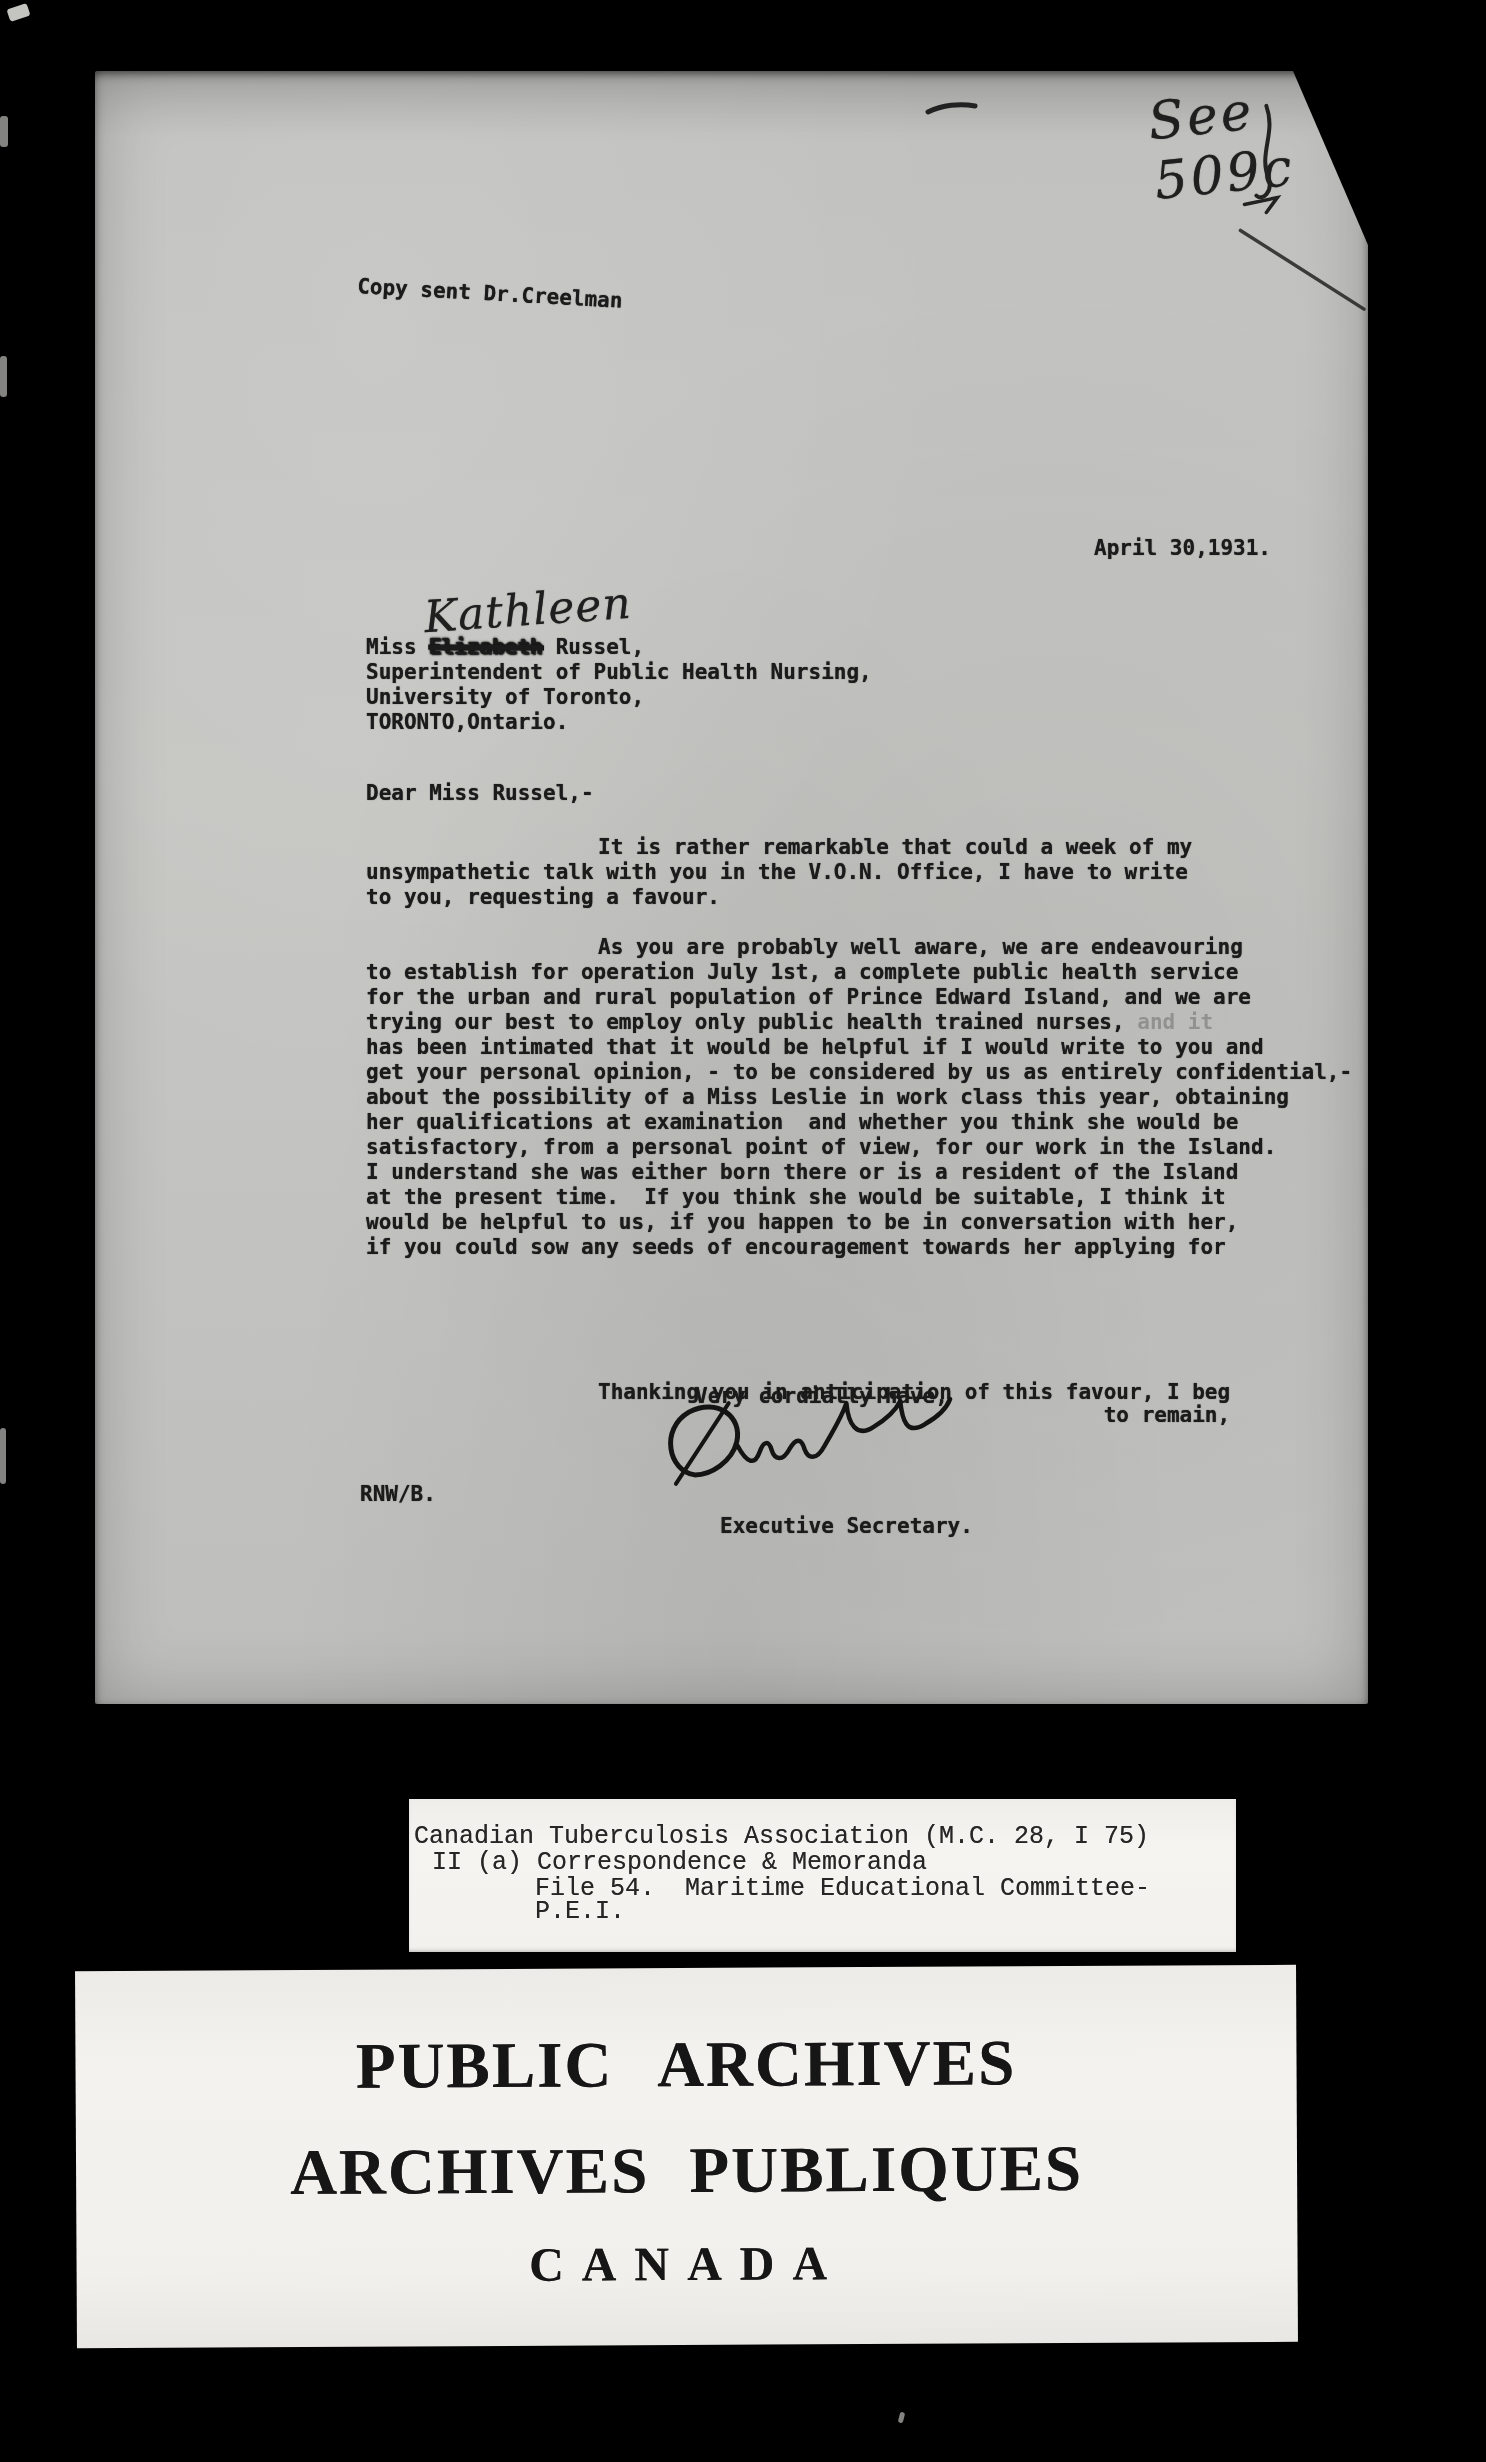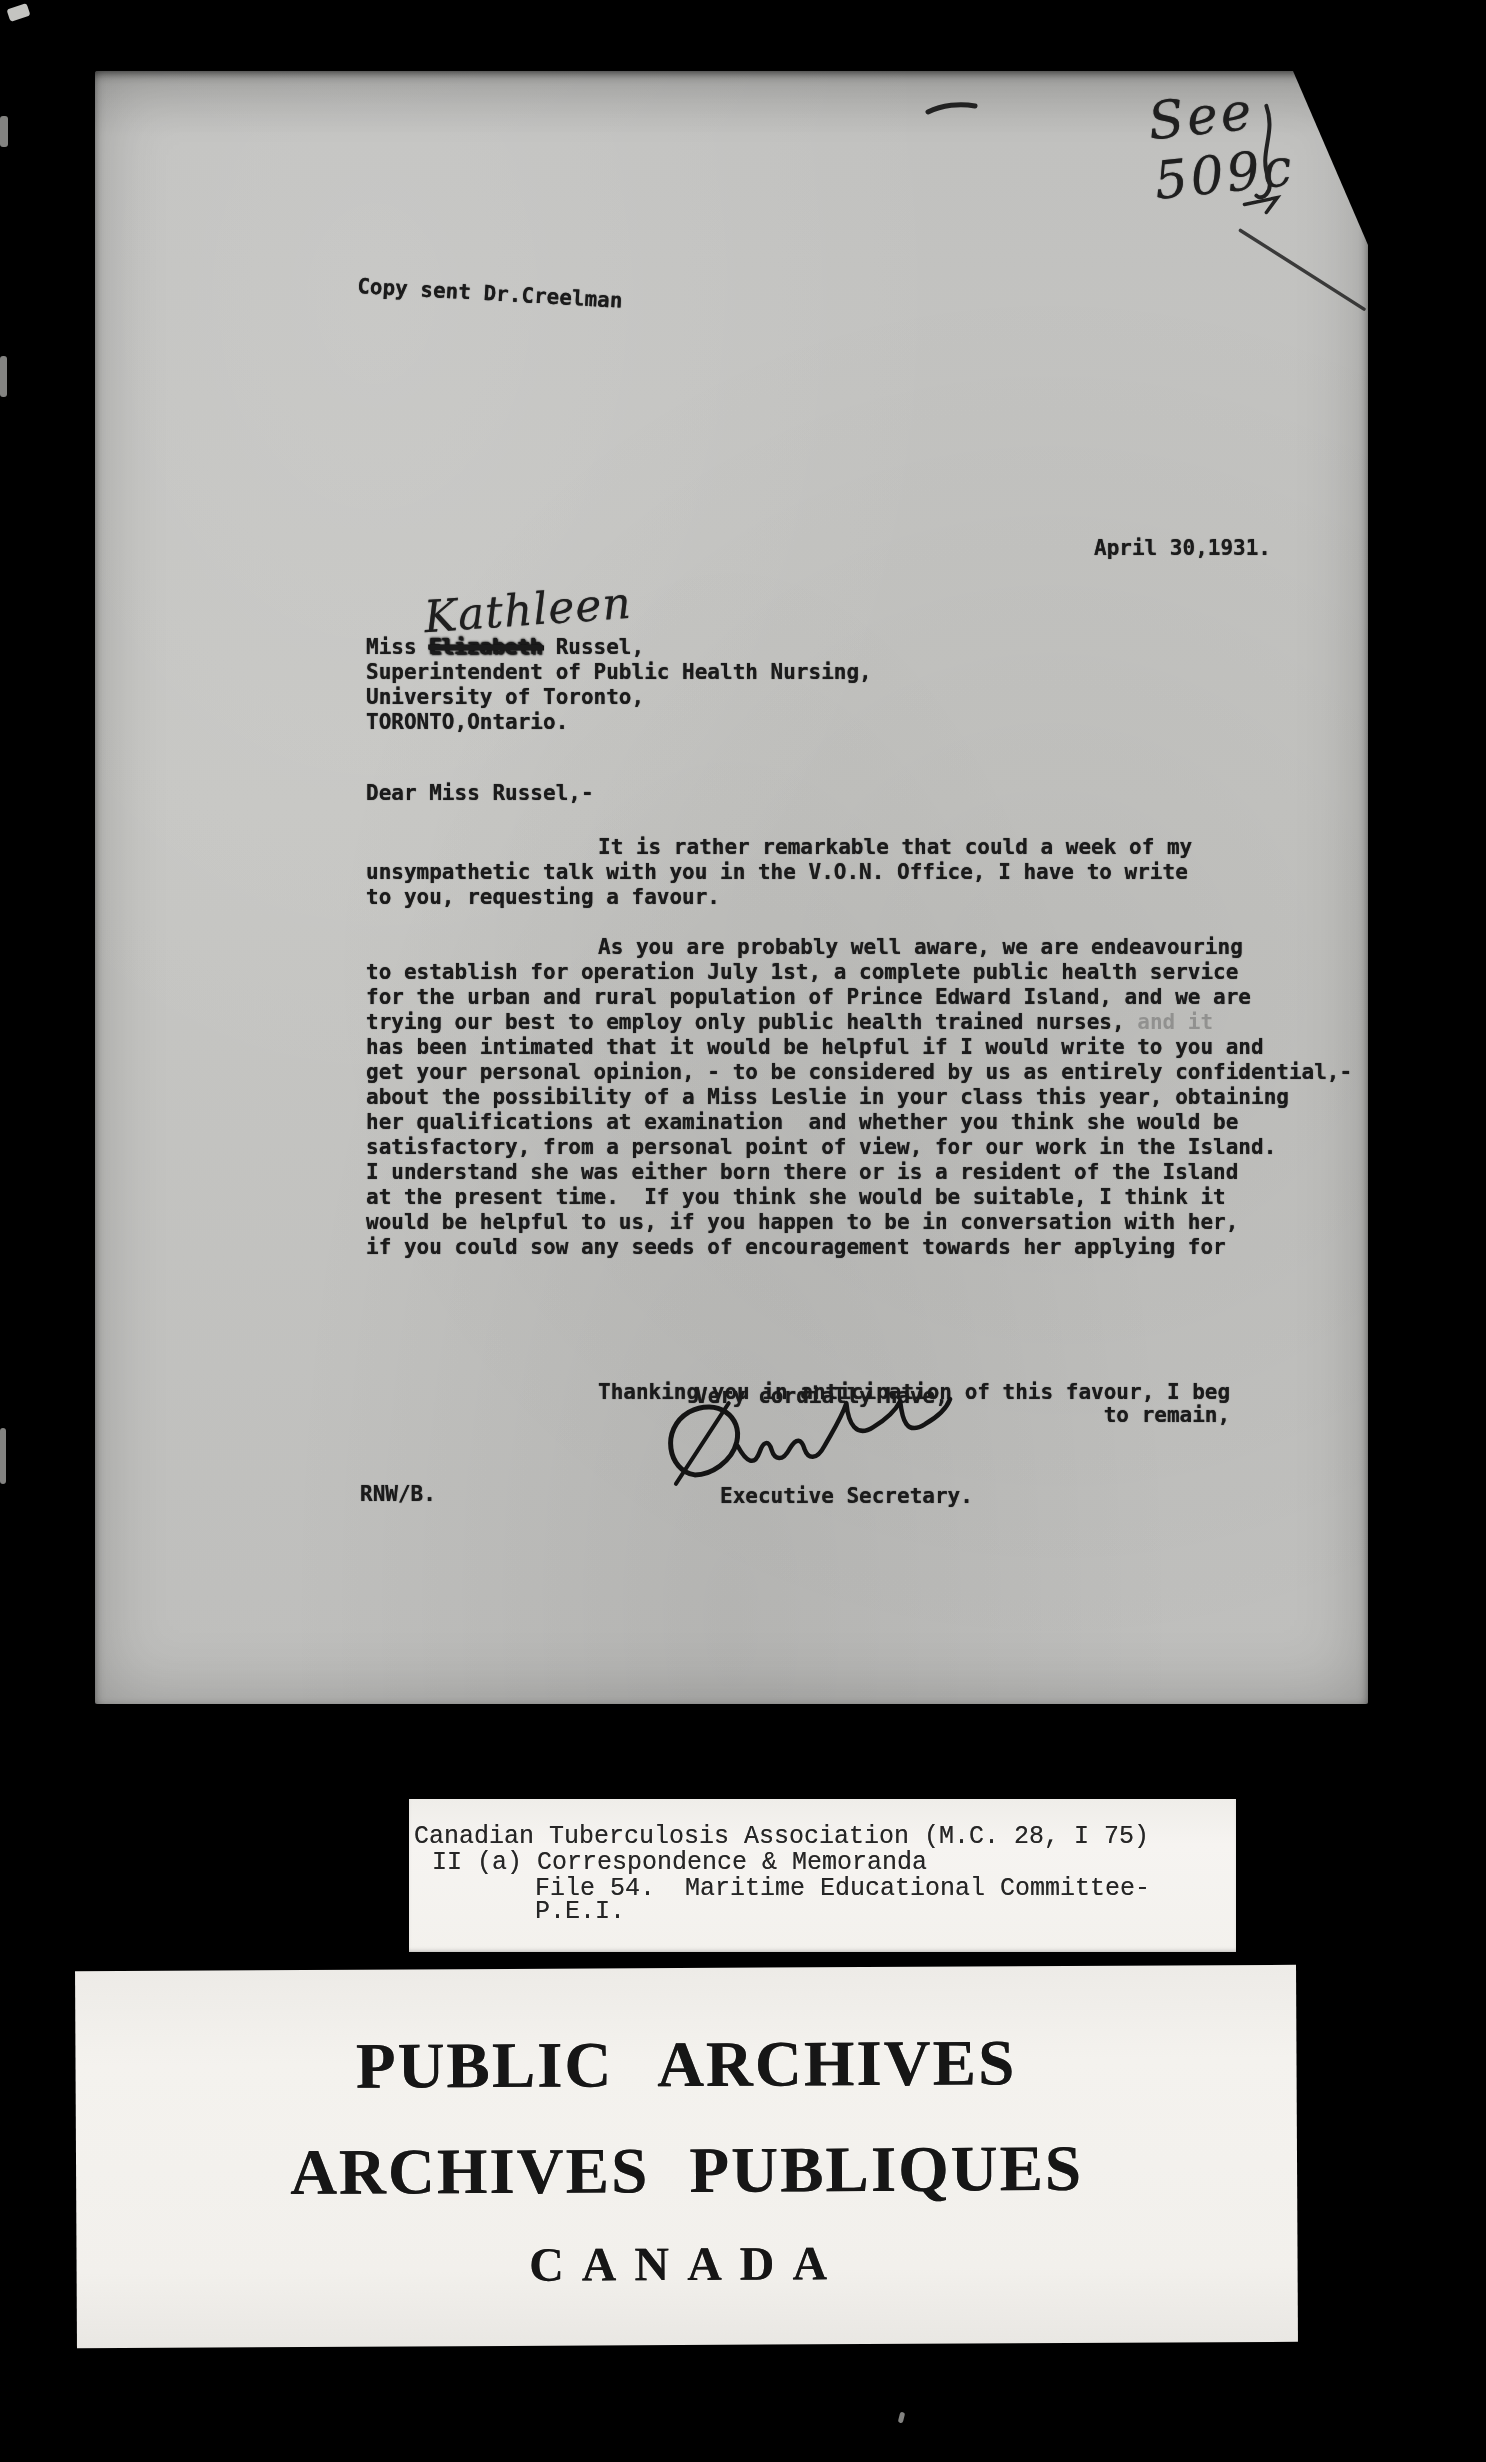--- a/index.html
+++ b/index.html
@@ -97,21 +97,21 @@
       <div class="tline ink">to you, requesting a favour.</div>
     </div>
 
     <div class="block" style="left:271px;top:864px;">
       <div class="tline ink indent">As you are probably well aware, we are endeavouring</div>
       <div class="tline ink">to establish for operation July 1st, a complete public health service</div>
       <div class="tline ink">for the urban and rural population of Prince Edward Island, and we are</div>
       <div class="tline ink"><span>trying our best to employ only public health trained nurses, </span><span class="faded">and it</span></div>
       <div class="tline ink">has been intimated that it would be helpful if I would write to you and</div>
       <div class="tline ink">get your personal opinion, - to be considered by us as entirely confidential,-</div>
-      <div class="tline ink">about the possibility of a Miss Leslie in your class this year, obtaining</div>
+      <div class="tline ink">about the possibility of a Miss Leslie in work class this year, obtaining</div>
       <div class="tline ink">her qualifications at examination  and whether you think she would be</div>
       <div class="tline ink">satisfactory, from a personal point of view, for our work in the Island.</div>
       <div class="tline ink">I understand she was either born there or is a resident of the Island</div>
       <div class="tline ink">at the present time.  If you think she would be suitable, I think it</div>
       <div class="tline ink">would be helpful to us, if you happen to be in conversation with her,</div>
       <div class="tline ink">if you could sow any seeds of encouragement towards her applying for</div>
     </div>
 
     <div class="block" style="left:271px;top:1310px;text-align:right;">
       <div class="tline ink indent" style="line-height:23px;">Thanking you in anticipation of this favour, I beg</div>
@@ -120,21 +120,21 @@
 
     <div class="block tline ink" style="left:600px;top:1313px;">Very cordially have,</div>
 
     <svg class="sig" style="left:550px;top:1325px;" width="319" height="95" viewBox="0 0 640 190">
       <path d="M100,158 C46,150 30,66 88,32 C146,2 196,42 184,92 C174,132 132,158 100,158" stroke-width="10"></path>
       <path d="M168,14 L62,176" stroke-width="8"></path>
       <path d="M186,100 C204,134 220,140 230,112 C238,90 248,88 254,108 C260,128 276,132 290,106 C304,82 314,86 320,106 C327,126 344,130 360,100 C378,68 394,44 404,14 C408,56 424,84 458,62 C484,46 502,30 512,10 C516,46 524,80 562,56 C590,40 606,22 612,6" stroke-width="9"></path>
     </svg>
 
     <div class="block tline ink" style="left:265px;top:1411px;">RNW/B.</div>
-    <div class="block tline ink" style="left:625px;top:1413px;text-align:center;">Executive Secretary.</div>
+    <div class="block tline ink" style="left:625px;top:1443px;text-align:center;">Executive Secretary.</div>
   </div>
 
   <div class="label-card">
     <div class="card-line" style="left:5px;top:23px;">Canadian Tuberculosis Association (M.C. 28, I 75)</div>
     <div class="card-line" style="left:23px;top:49px;text-align:center;">II (a) Correspondence &amp; Memoranda</div>
     <div class="card-line" style="left:126px;top:75px;">File 54.  Maritime Educational Committee-</div>
     <div class="card-line" style="left:126px;top:98px;">P.E.I.</div>
   </div>
 
   <div class="banner">

